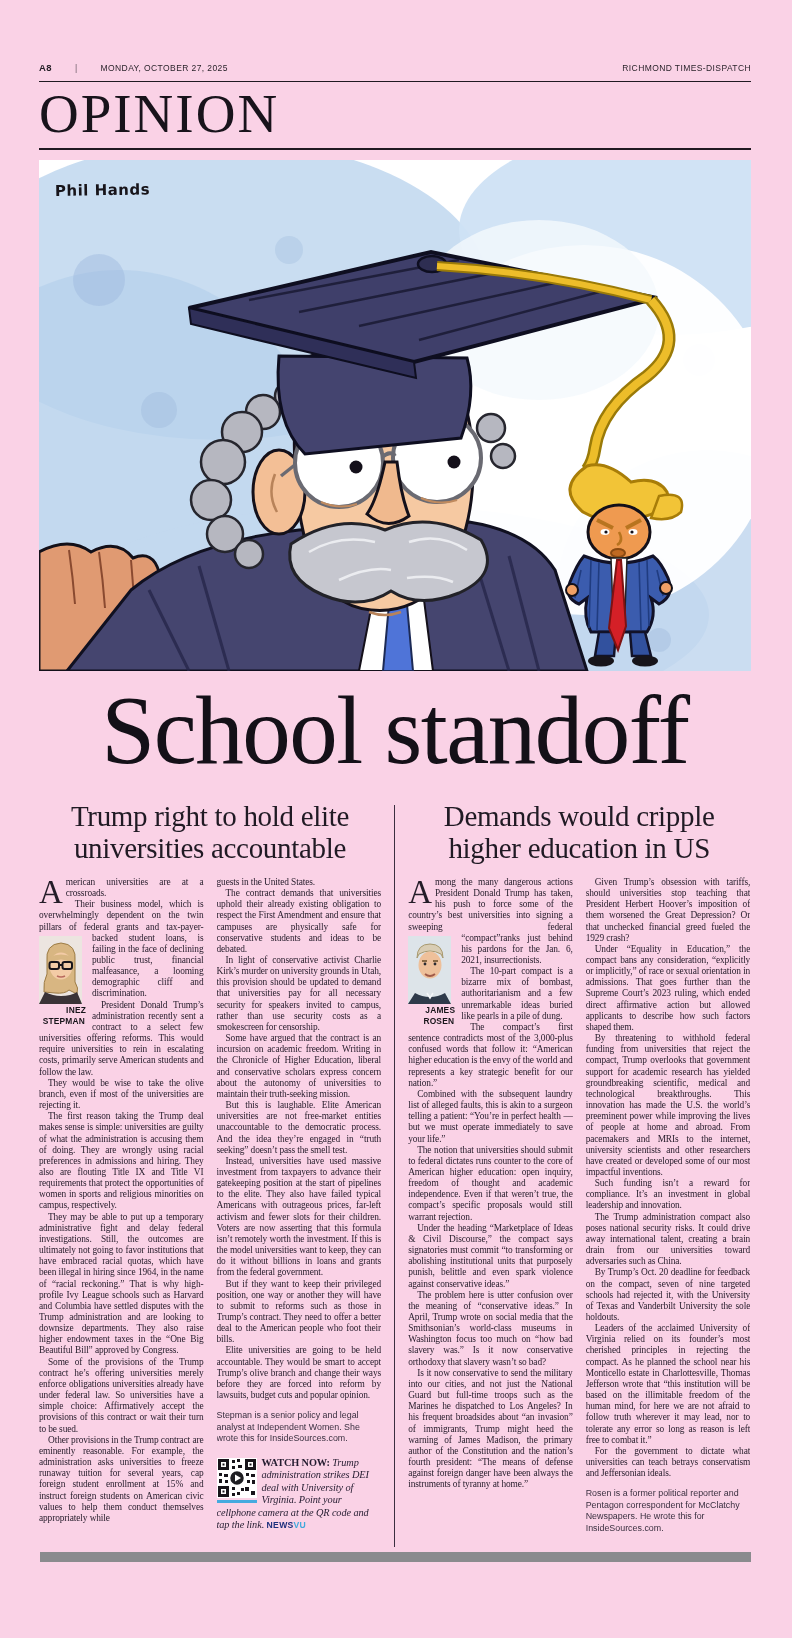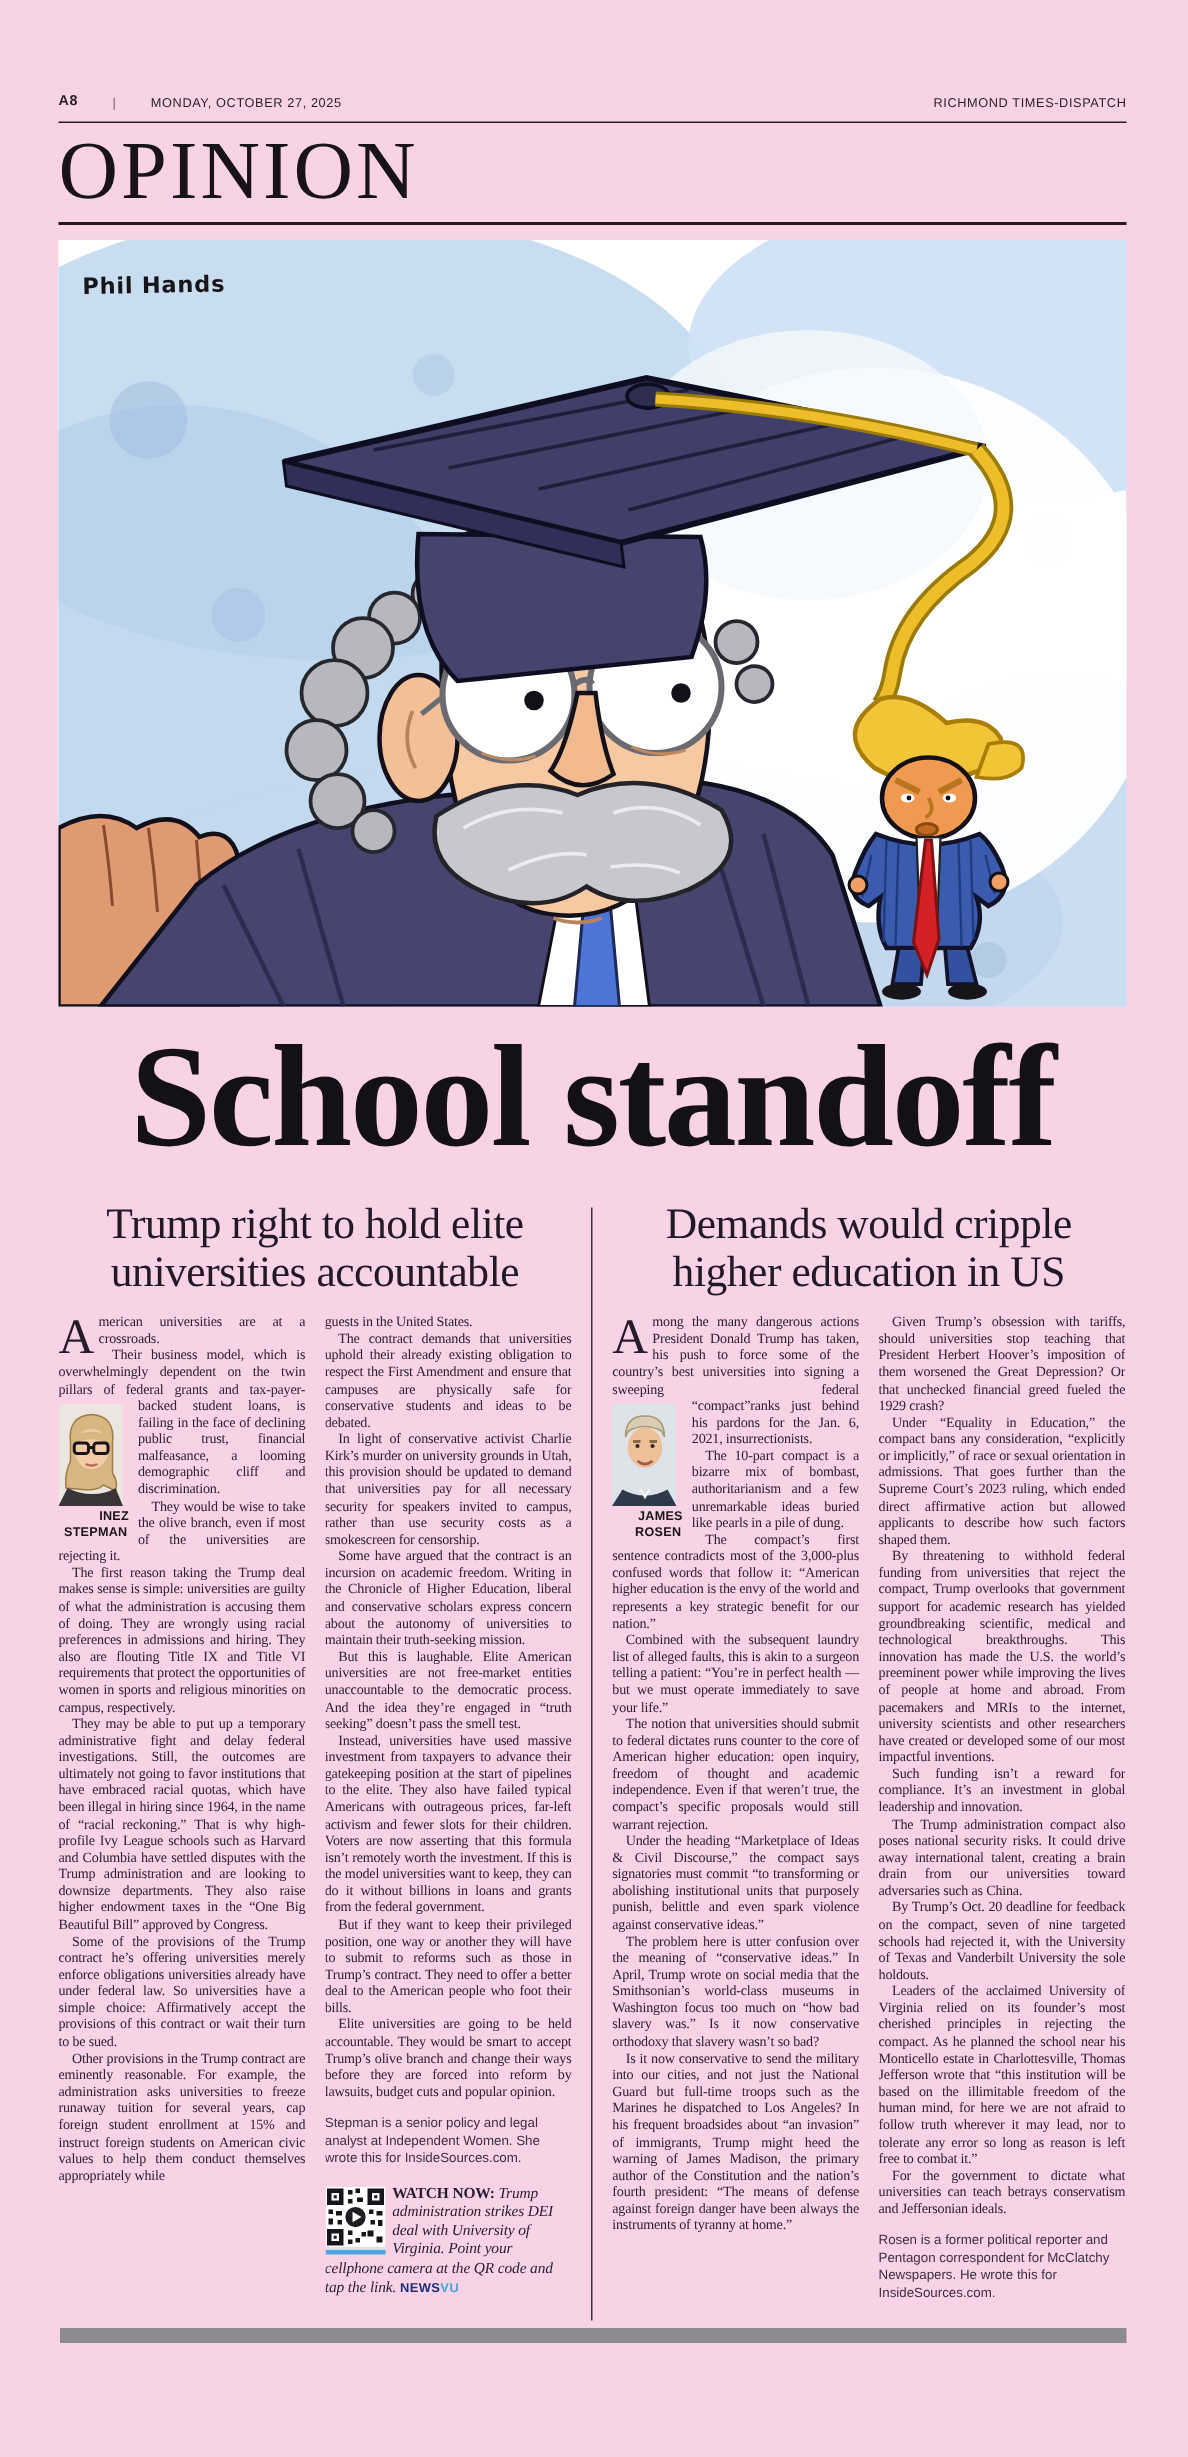--- a/index.html
+++ b/index.html
@@ -22,21 +22,21 @@
   .section-title{
     font-size:55px;font-weight:500;letter-spacing:2px;line-height:1.18;
     color:#18131b;margin:0;
   }
   .rule2{border:none;border-top:2px solid #201a22;margin:1px 0 0;}
   
   .cartoon{margin-top:10px;width:608px;height:511px;background:#fff;}
   .cartoon svg{display:block;width:712px;height:511px;}
   
   h1.headline{
-    font-size:97px;font-weight:700;letter-spacing:-1.5px;line-height:1.2;
+    font-size:97px;font-weight:400;letter-spacing:-1.5px;line-height:1.2;
     text-align:center;color:#141018;margin:2px 0 0;
   }
   
   .articles{display:flex;margin-top:12px;}
   .article{width:342px;}
   .divider{width:1.2px;background:#3b2f40;margin:4px 13px 0 13px;height:742px;}
   h2.subhead{
     font-size:29px;font-weight:500;line-height:1.08;letter-spacing:-.3px;
     text-align:center;color:#201a24;margin:0 0 13px;
   }
@@ -231,20 +231,21 @@
                     <rect width="43" height="68" fill="#ece5e0"></rect>
                     <path d="M8,26 Q6,8 22,7 Q38,8 36,26 L36,46 Q40,52 38,58 L30,54 Q26,58 16,57 L5,56 Q4,46 8,38 Z" fill="#d8b682" stroke="#9c7c46" stroke-width="1"></path>
                     <ellipse cx="22" cy="30" rx="11.5" ry="13.5" fill="#f3cba6"></ellipse>
                     <path d="M11,24 Q22,18 33,24" stroke="#d8b682" stroke-width="5" fill="none"></path>
                     <rect x="10.5" y="26" width="9.5" height="7" rx="2" fill="none" stroke="#18141a" stroke-width="2"></rect>
                     <rect x="23.5" y="26" width="9.5" height="7" rx="2" fill="none" stroke="#18141a" stroke-width="2"></rect>
                     <line x1="20" y1="29" x2="23.5" y2="29" stroke="#18141a" stroke-width="2"></line>
                     <path d="M18,40 Q22,42 26,40" stroke="#b86a5e" stroke-width="1.6" fill="none"></path>
                     <path d="M0,68 L6,56 Q14,60 22,60 Q32,60 38,56 L43,68 Z" fill="#3a3337"></path>
                   </svg><span class="byline">INEZ STEPMAN</span><span class="byline-rule"></span></span><span>payer-backed student loans, is failing in the face of declining public trust, financial malfeasance, a looming demographic cliff and discrimination.</span></p>
+            <p class="para">President Donald Trump’s administration recently sent a contract to a select few universities offering reforms. This would require universities to rein in escalating costs, primarily serve American students and follow the law.</p>
             <p class="para">They would be wise to take the olive branch, even if most of the universities are rejecting it.</p>
             <p class="para">The first reason taking the Trump deal makes sense is simple: universities are guilty of what the administration is accusing them of doing. They are wrongly using racial preferences in admissions and hiring. They also are flouting Title IX and Title VI requirements that protect the opportunities of women in sports and religious minorities on campus, respectively.</p>
             <p class="para">They may be able to put up a temporary administrative fight and delay federal investigations. Still, the outcomes are ultimately not going to favor institutions that have embraced racial quotas, which have been illegal in hiring since 1964, in the name of “racial reckoning.” That is why high-profile Ivy League schools such as Harvard and Columbia have settled disputes with the Trump administration and are looking to downsize departments. They also raise higher endowment taxes in the “One Big Beautiful Bill” approved by Congress.</p>
             <p class="para">Some of the provisions of the Trump contract he’s offering universities merely enforce obligations universities already have under federal law. So universities have a simple choice: Affirmatively accept the provisions of this contract or wait their turn to be sued.</p>
             <p class="para">Other provisions in the Trump contract are eminently reasonable. For example, the administration asks universities to freeze runaway tuition for several years, cap foreign student enrollment at 15% and instruct foreign students on American civic values to help them conduct themselves appropriately while</p>
           </div>
           <div class="col">
             <p class="para noindent">guests in the United States.</p>
             <p class="para">The contract demands that universities uphold their already existing obligation to respect the First Amendment and ensure that campuses are physically safe for conservative students and ideas to be debated.</p>
             <p class="para">In light of conservative activist Charlie Kirk’s murder on university grounds in Utah, this provision should be updated to demand that universities pay for all necessary security for speakers invited to campus, rather than use security costs as a smokescreen for censorship.</p>

